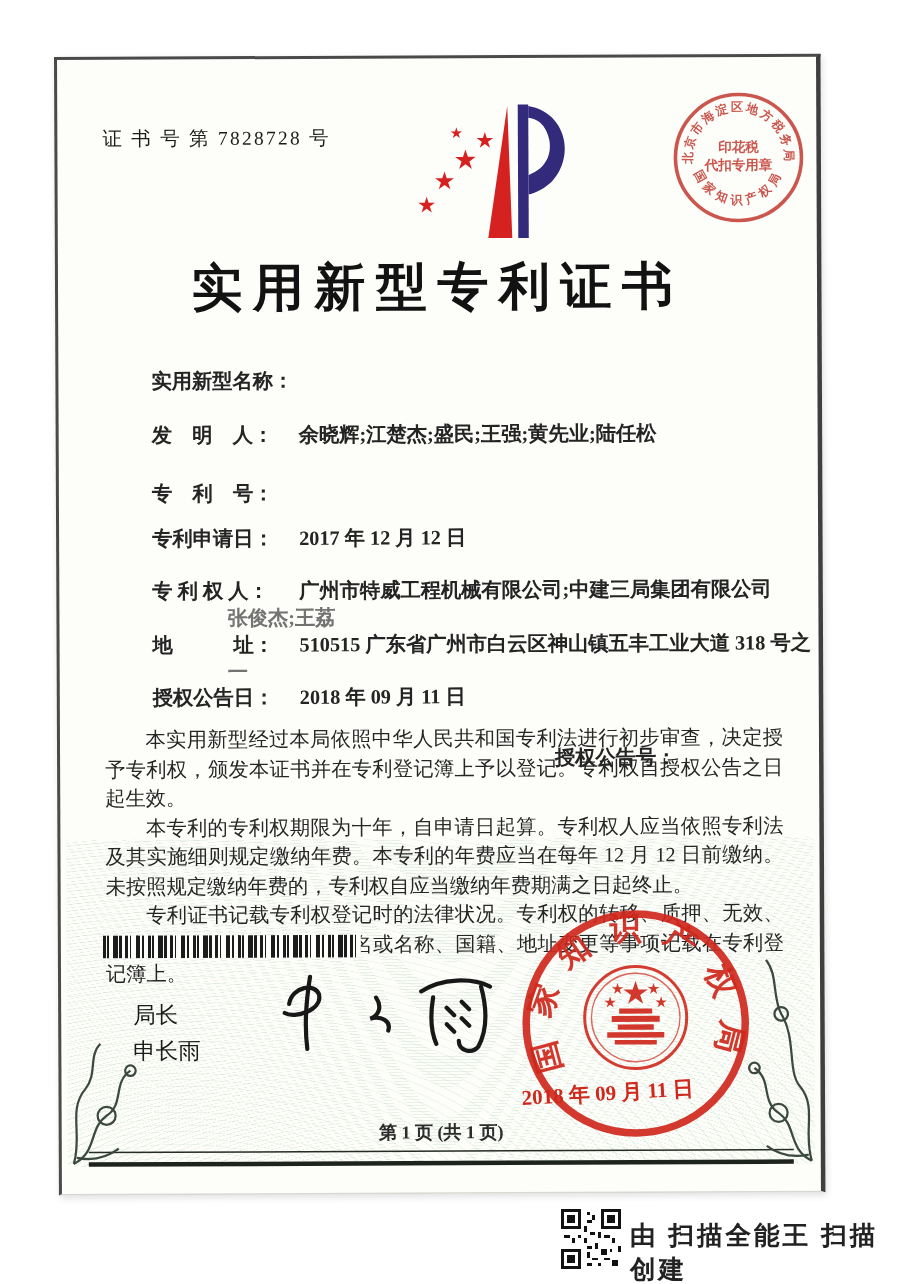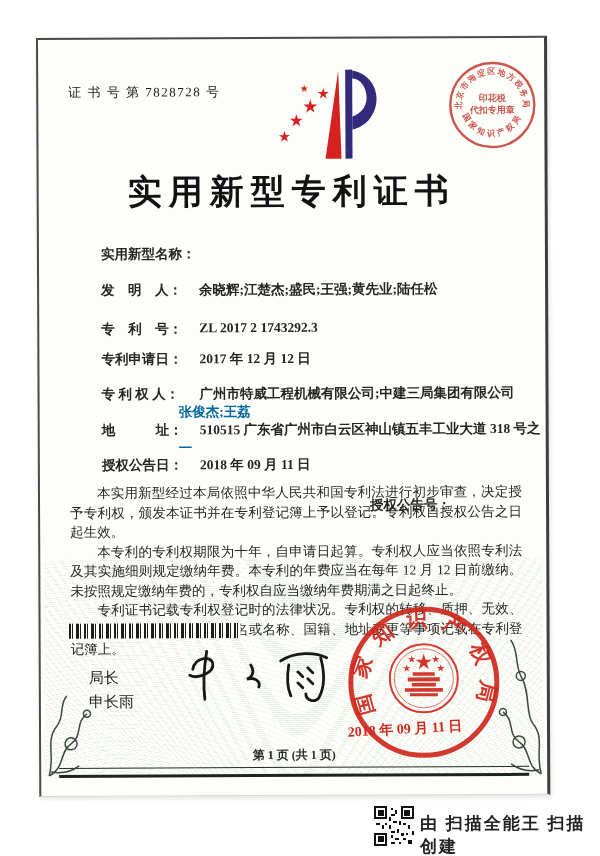--- a/index.html
+++ b/index.html
@@ -26,21 +26,21 @@
   }
   .cert-no{position:absolute;left:30px;top:44px;font-size:13px;font-weight:normal;letter-spacing:1.5px;}
   .logo{position:absolute;left:208px;top:28px;}
   .tax-stamp{position:absolute;left:405px;top:18px;opacity:.85;}
   .title{
     position:absolute;left:0;top:130px;width:100%;text-align:center;
     font-size:34px;font-weight:bold;letter-spacing:7px;color:#121212;
   }
   .frow{position:absolute;left:30px;display:flex;font-size:13.5px;font-weight:bold;color:#242424;}
   .frow .lbl{width:98px;flex:0 0 auto;margin-left:32px;}
-  .cont{position:absolute;left:139px;font-size:13.5px;font-weight:bold;color:#0369a1;}
+  .cont{position:absolute;left:112px;font-size:13.5px;font-weight:bold;color:#737373;}
   .grant-right{position:absolute;left:300px;top:0;display:flex;font-size:13.5px;font-weight:bold;margin-top:41px;}
   .body-text{
     position:absolute;left:30px;top:444px;width:452px;
     font-size:13.5px;line-height:19.5px;color:#262626;text-align:justify;
   }
   .body-text p{margin:0;text-indent:2em;}
   .barcode{
     position:absolute;left:28px;top:584px;width:172px;height:15px;
     background:repeating-linear-gradient(90deg,
       #1c1c1c 0 2px,#fdfdfa 2px 3px,#1c1c1c 3px 4px,#fdfdfa 4px 7px,
@@ -107,21 +107,20 @@
 
   <div class="frow" style="top:206px">
     <span class="lbl">实用新型名称：</span>
   </div>
   <div class="frow" style="top:242px">
     <span class="lbl">发　明　人：</span>
     <span>余晓辉;江楚杰;盛民;王强;黄先业;陆任松</span>
   </div>
   <div class="frow" style="top:281px">
     <span class="lbl">专　利　号：</span>
-    <span>ZL 2017 2 1743292.3</span>
   </div>
   <div class="frow" style="top:311px">
     <span class="lbl">专利申请日：</span>
     <span>2017 年 12 月 12 日</span>
   </div>
   <div class="frow" style="top:346px">
     <span class="lbl">专 利 权 人：</span>
     <span>广州市特威工程机械有限公司;中建三局集团有限公司</span>
   </div>
   <div class="cont" style="top:364px">张俊杰;王荔</div>

